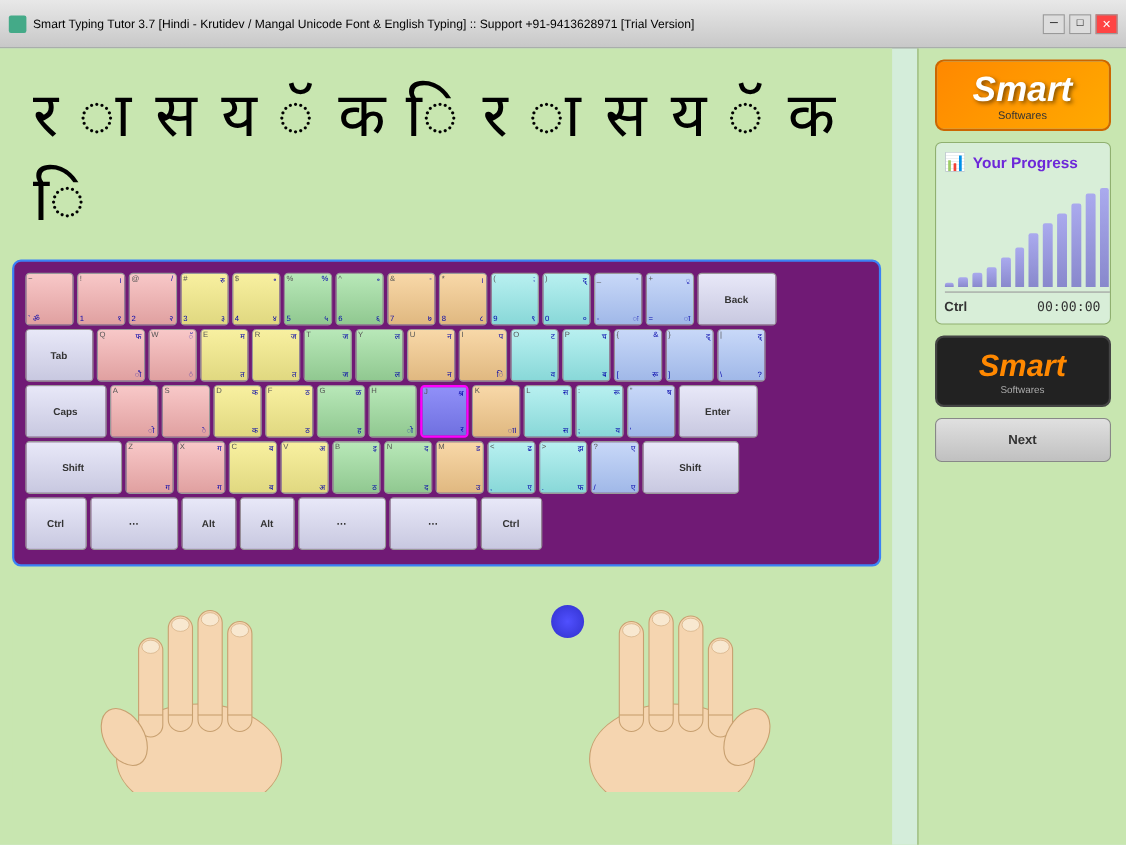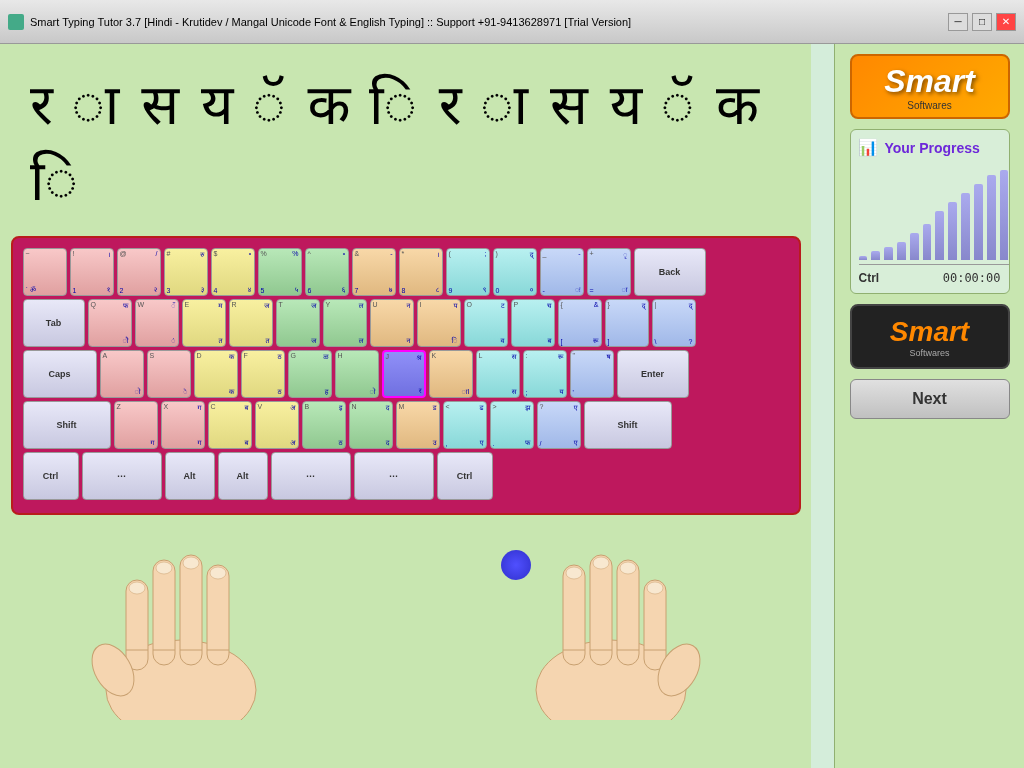--- a/index.html
+++ b/index.html
@@ -81,22 +81,22 @@
     }
     #hindi-text-area .hindi-text {
       font-size: 56px;
       font-family: 'Mangal', 'Arial Unicode MS', serif;
       color: #000;
       letter-spacing: 4px;
     }
 
     
     #keyboard-container {
-      background: #be185d;
-      border: 2px solid #b91c1c;
+      background: #701a75;
+      border: 2px solid #3b82f6;
       border-radius: 8px;
       padding: 10px;
       width: 790px;
     }
     .key-row {
       display: flex;
       gap: 3px;
       margin-bottom: 3px;
       align-items: center;
     }
@@ -276,21 +276,21 @@
       justify-content: center;
       border: 2px solid #444;
     }
 
     .btn-next, .btn-cancel {
       width: 160px;
       height: 40px;
       border-radius: 6px;
       border: 1px solid #888;
       cursor: pointer;
-      font-size: 16px;
+      font-size: 12px;
       font-weight: bold;
     }
     .btn-next {
       background: linear-gradient(to bottom, #e0e0e0, #c0c0c0);
       color: #333;
     }
     .btn-cancel {
       background: linear-gradient(to bottom, #e0e0e0, #c0c0c0);
       color: #333;
     }

